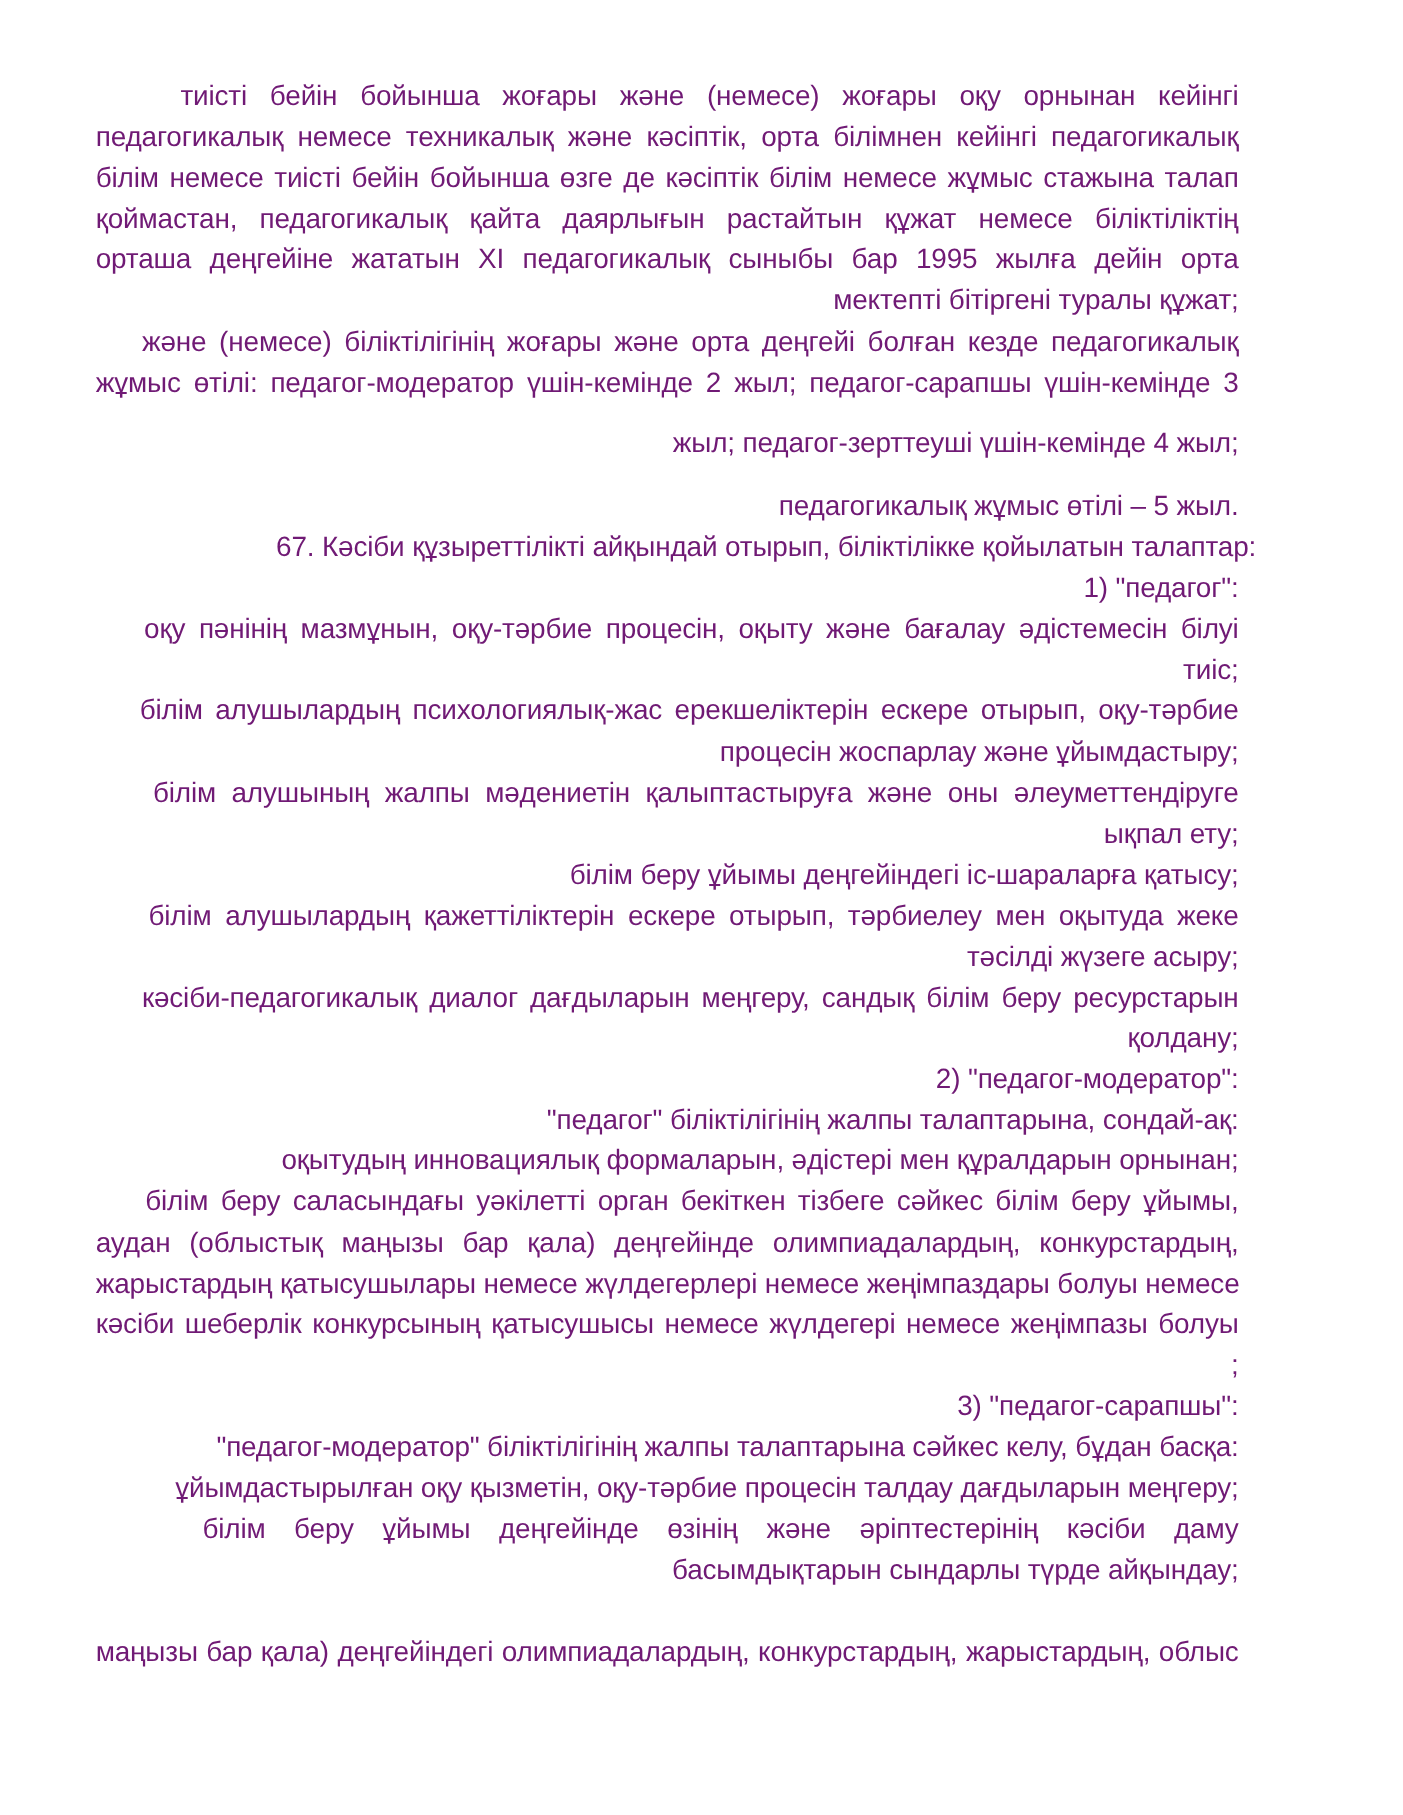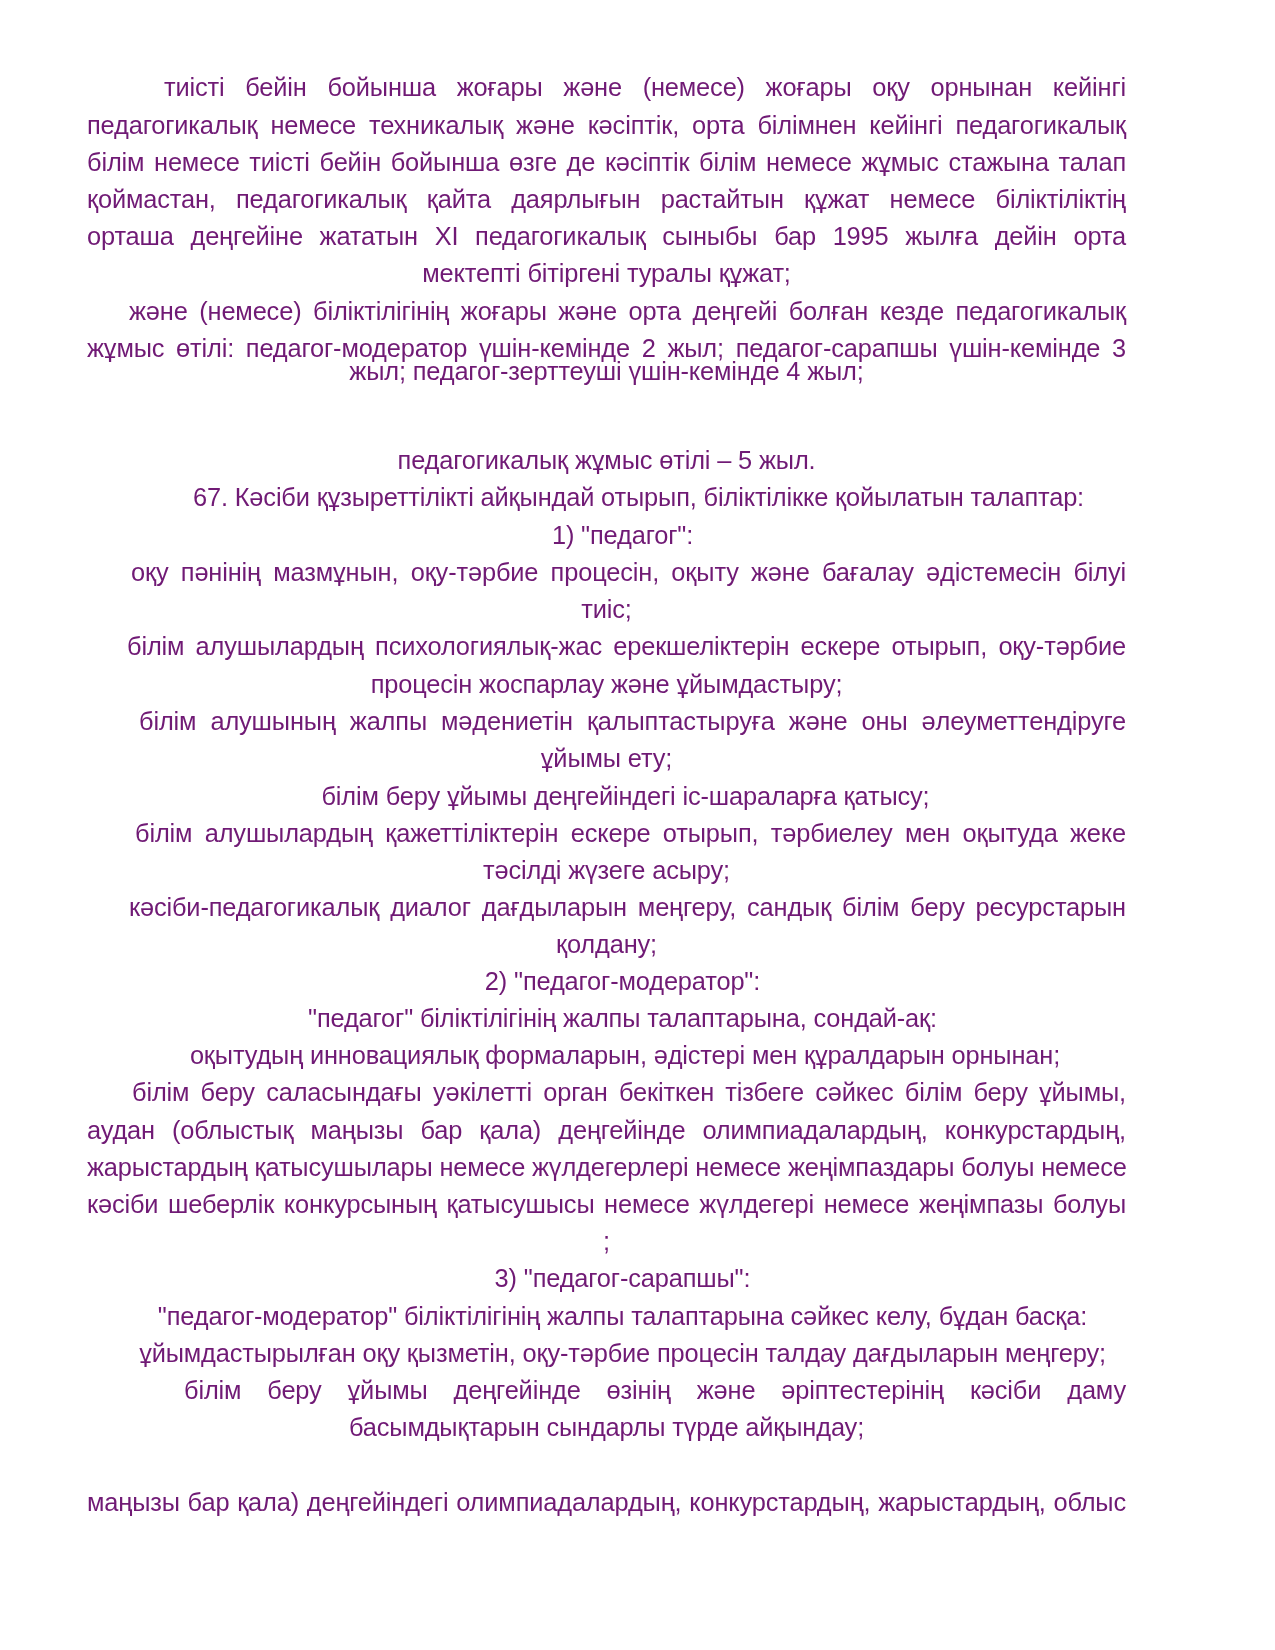--- a/index.html
+++ b/index.html
@@ -30,45 +30,45 @@
       line-height: 30px;
       color: #701a75;
       white-space: nowrap;
       letter-spacing: -0.15px;
     }
     .j {
       text-align: justify;
       text-align-last: justify;
     }
     .l {
-      text-align: center;
+      text-align: right;
     }
   </style>
 </head>
 <body>
 
 <div class="page" id="page">
     <div class="line j" style="top: 72px; left: 164px; width: 962px;">тиісті бейін бойынша жоғары және (немесе) жоғары оқу орнынан кейінгі</div>
     <div class="line j" style="top: 110px; left: 87px; width: 1039px;">педагогикалық немесе техникалық және кәсіптік, орта білімнен кейінгі педагогикалық</div>
     <div class="line j" style="top: 147px; left: 87px; width: 1039px;">білім немесе тиісті бейін бойынша өзге де кәсіптік білім немесе жұмыс стажына талап</div>
     <div class="line j" style="top: 184px; left: 87px; width: 1039px;">қоймастан, педагогикалық қайта даярлығын растайтын құжат немесе біліктіліктің</div>
     <div class="line j" style="top: 221px; left: 87px; width: 1039px;">орташа деңгейіне жататын XI педагогикалық сыныбы бар 1995 жылға дейін орта</div>
     <div class="line l" style="top: 258px; left: 87px; width: 1039px;">мектепті бітіргені туралы құжат;</div>
     <div class="line j" style="top: 296px; left: 129px; width: 997px;">және (немесе) біліктілігінің жоғары және орта деңгейі болған кезде педагогикалық</div>
     <div class="line j" style="top: 333px; left: 87px; width: 1039px;">жұмыс өтілі: педагог-модератор үшін-кемінде 2 жыл; педагог-сарапшы үшін-кемінде 3</div>
-    <div class="line l" style="top: 356px; left: 87px; width: 1039px;">жыл; педагог-зерттеуші үшін-кемінде 4 жыл;</div>
+    <div class="line l" style="top: 388px; left: 87px; width: 1039px;">жыл; педагог-зерттеуші үшін-кемінде 4 жыл;</div>
     <div class="line l" style="top: 445px; left: 87px; width: 1039px;">педагогикалық жұмыс өтілі – 5 жыл.</div>
     <div class="line l" style="top: 482px; left: 119px; width: 1007px; margin-left: 16px;">67. Кәсіби құзыреттілікті айқындай отырып, біліктілікке қойылатын талаптар:</div>
     <div class="line l" style="top: 520px; left: 119px; width: 1007px;">1) "педагог":</div>
     <div class="line j" style="top: 557px; left: 131px; width: 995px;">оқу пәнінің мазмұнын, оқу-тәрбие процесін, оқыту және бағалау әдістемесін білуі</div>
     <div class="line l" style="top: 594px; left: 87px; width: 1039px;">тиіс;</div>
     <div class="line l" style="top: 669px; left: 87px; width: 1039px;">процесін жоспарлау және ұйымдастыру;</div>
     <div class="line j" style="top: 631px; left: 127px; width: 999px;">білім алушылардың психологиялық-жас ерекшеліктерін ескере отырып, оқу-тәрбие</div>
     <div class="line j" style="top: 706px; left: 139px; width: 987px;">білім алушының жалпы мәдениетін қалыптастыруға және оны әлеуметтендіруге</div>
-    <div class="line l" style="top: 743px; left: 87px; width: 1039px;">ұйымы ету;</div>
+    <div class="line l" style="top: 743px; left: 87px; width: 1039px;">ықпал ету;</div>
     <div class="line l" style="top: 781px; left: 125px; width: 1001px;">білім беру ұйымы деңгейіндегі іс-шараларға қатысу;</div>
     <div class="line j" style="top: 818px; left: 135px; width: 991px;">білім алушылардың қажеттіліктерін ескере отырып, тәрбиелеу мен оқытуда жеке</div>
     <div class="line l" style="top: 855px; left: 87px; width: 1039px;">тәсілді жүзеге асыру;</div>
     <div class="line j" style="top: 892px; left: 129px; width: 997px;">кәсіби-педагогикалық диалог дағдыларын меңгеру, сандық білім беру ресурстарын</div>
     <div class="line l" style="top: 929px; left: 87px; width: 1039px;">қолдану;</div>
     <div class="line l" style="top: 966px; left: 119px; width: 1007px;">2) "педагог-модератор":</div>
     <div class="line l" style="top: 1003px; left: 119px; width: 1007px;">"педагог" біліктілігінің жалпы талаптарына, сондай-ақ:</div>
     <div class="line l" style="top: 1040px; left: 124px; width: 1002px;">оқытудың инновациялық формаларын, әдістері мен құралдарын орнынан;</div>
     <div class="line j" style="top: 1077px; left: 132px; width: 994px;">білім беру саласындағы уәкілетті орган бекіткен тізбеге сәйкес білім беру ұйымы,</div>
     <div class="line j" style="top: 1115px; left: 87px; width: 1039px;">аудан (облыстық маңызы бар қала) деңгейінде олимпиадалардың, конкурстардың,</div>

